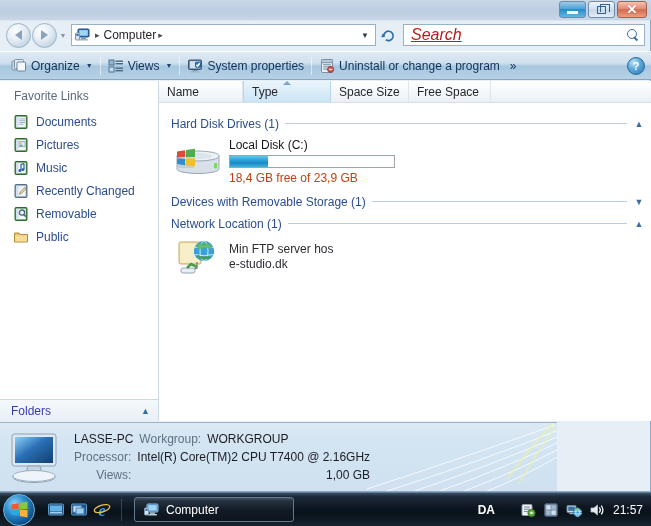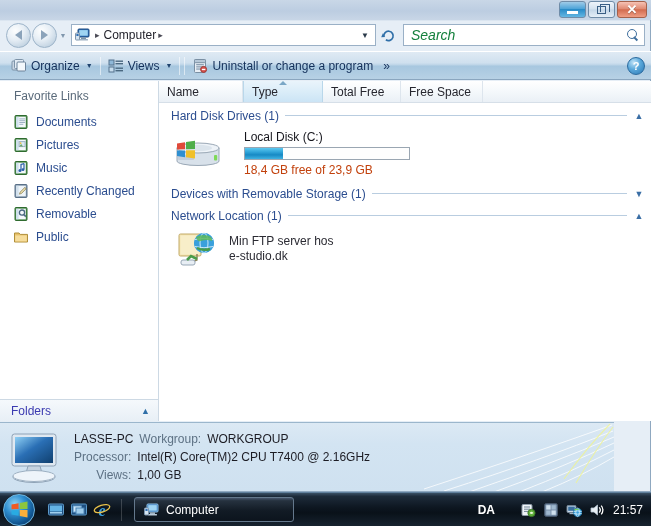--- a/index.html
+++ b/index.html
@@ -75,21 +75,21 @@
     width: 22px; height: 22px; margin-left: 1px; flex: none;
     border: 1px solid transparent;
     display: flex; align-items: center; justify-content: center;
     color: #2f6fa8; font-size: 13px; font-weight: bold;
   }
   #searchbox {
     width: 242px; height: 22px; margin-left: 4px; flex: none;
     background: #fff; border: 1px solid #9ab0c6;
     display: flex; align-items: center; padding: 0 4px 0 7px; position: relative;
   }
-  #searchbox .ph { color: #15803d; font-style: italic; font-size: 14px; flex: 1; }
+  #searchbox .ph { color: #b91c1c; font-style: italic; font-size: 16px; flex: 1; text-decoration: underline; }
   .mag { width: 13px; height: 13px; position: relative; flex: none; }
   .mag:before { content:""; position:absolute; left:0; top:0; width:8px; height:8px; border:1.6px solid #3f6f9e; border-radius:50%; }
   .mag:after { content:""; position:absolute; left:7px; top:7px; width:5px; height:1.6px; background:#3f6f9e; transform: rotate(45deg); transform-origin: left center; }
 
   
   #toolbar {
     position: absolute; left: 0; top: 51px; width: 651px; height: 29px;
     background: linear-gradient(to bottom, #dfeaf4 0%, #cfe0ee 40%, #bcd4e7 48%, #a7c7df 52%, #b7d1e5 100%);
     border-top: 1px solid #ffffff;
     border-bottom: 1px solid #8aa6bf;
@@ -152,59 +152,59 @@
     border-left: 1px solid #b9d7ea; border-right: 1px solid #b9d7ea;
   }
   .sortarrow {
     position: absolute; left: 50%; top: 0px; margin-left: -4px;
     width: 0; height: 0; border-left: 4px solid transparent; border-right: 4px solid transparent;
     border-bottom: 4px solid #7ba7c6;
   }
   .col.last { flex: 1; border-right: none; }
 
   .grouphdr {
-    display: flex; align-items: center; height: 17px; margin: 4px 6px 0 12px; gap: 6px;
+    display: flex; align-items: center; height: 17px; margin: 12px 6px 0 12px; gap: 6px;
   }
   .grouphdr .gtxt { color: #2b4d8f; font-size: 12px; white-space: nowrap; }
   .grouphdr .gline { flex: 1; height: 1px; background: #b9cde0; }
   .grouphdr .gchev { color: #3a6ea5; font-size: 9px; width: 12px; text-align: center; }
 
   .drive-row { display: flex; padding: 4px 0 0 14px; }
   .drive-ico { width: 48px; height: 42px; position: relative; flex: none; }
-  .drive-info { margin-left: 23px; padding-top: 2px; }
+  .drive-info { margin-left: 8px; padding-top: 2px; }
   .drive-name { color: #15151c; font-size: 12px; margin-bottom: 3px; }
   .drive-bar {
     width: 166px; height: 13px; background: #fefefe;
     border: 1px solid #9aa6b2; position: relative; overflow: hidden;
   }
   .drive-fill {
     height: 100%; background: linear-gradient(to bottom,#5dc8ef 0%, #2ea3d8 38%, #1789c4 62%, #3fb2e2 100%);
   }
   .drive-sub { color: #c2410c; font-size: 12px; margin-top: 3px; }
 
   .net-row { display: flex; padding: 6px 0 0 18px; }
   .net-ico { width: 44px; height: 42px; position: relative; flex: none; }
   .net-txt { margin-left: 8px; padding-top: 4px; color: #2b2b33; font-size: 12px; line-height: 15px; }
 
   
   #details {
-    position: absolute; left: 0; top: 422px; width: 614px; height: 69px;
+    position: absolute; left: 0; top: 422px; width: 557px; height: 69px;
     background: linear-gradient(to bottom, #dce9f4 0%, #d3e4f2 30%, #cfe1f0 100%);
     border-top: 1px solid #9bb6cc;
     overflow: hidden;
   }
   #details .rays { position: absolute; right: 0; top: 0; width: 200px; height: 69px; opacity: .9; }
   #pcicon { position: absolute; left: 8px; top: 8px; width: 60px; height: 54px; }
   #detgrid {
     position: absolute; left: 74px; top: 9px;
     display: grid; grid-template-columns: auto auto; column-gap: 6px; row-gap: 4px;
     font-size: 12px; align-items: baseline;
   }
   .dlabel { color: #5d7184; text-align: right; white-space: nowrap; }
-  .dvalue { color: #1c1c24; white-space: nowrap; }
+  .dvalue { color: #1c1c24; white-space: nowrap; text-align: right; }
   .dname { color: #1c1c24; }
   .firstrow { display: flex; gap: 6px; align-items: baseline; grid-column: 1 / span 2; }
 
   
   #taskbar {
     position: absolute; left: 0; top: 492px; width: 651px; height: 34px;
     background: linear-gradient(to bottom, #3a5166 0%, #1d2b3a 10%, #0d1620 45%, #091119 60%, #17232f 100%);
     border-top: 1px solid #5f7f9c;
     display: flex; align-items: center;
   }
@@ -316,20 +316,33 @@
             <rect x="7.5" y="5" width="7.5" height="1.4" fill="#4a6880"></rect>
             <rect x="7.5" y="9.5" width="7.5" height="1.4" fill="#4a6880"></rect>
             <rect x="7.5" y="12" width="7.5" height="1.4" fill="#4a6880"></rect>
           </svg>
         </span>
         <span>Views</span>
         <span class="tbcaret">▼</span>
       </div>
       <div class="tbsep"></div>
 
+      <div class="tbitem">
+        <span class="tbicon">
+          <svg width="16" height="16" viewBox="0 0 16 16">
+            <rect x="1.5" y="2" width="13" height="9.5" rx="1" fill="#5f7f9c" stroke="#3d5770"></rect>
+            <rect x="2.8" y="3.1" width="10.4" height="7.2" fill="#cfe3f3"></rect>
+            <rect x="5.5" y="12" width="5" height="1.3" fill="#7e94a8"></rect>
+            <rect x="3.5" y="13.2" width="9" height="1.4" rx=".6" fill="#9fb2c4"></rect>
+            <rect x="8.5" y="4.2" width="5" height="5" rx=".8" fill="#2f7fc4" stroke="#1d5a92"></rect>
+            <path d="M9.4 6.7 L10.6 8 L12.8 5.2" fill="none" stroke="#fff" stroke-width="1.5"></path>
+          </svg>
+        </span>
+        <span>System properties</span>
+      </div>
       <div class="tbsep"></div>
 
       <div class="tbitem">
         <span class="tbicon">
           <svg width="16" height="16" viewBox="0 0 16 16">
             <rect x="2.5" y="1.5" width="11" height="13" rx="1" fill="#e8eef5" stroke="#7a8fa3"></rect>
             <rect x="2.5" y="1.5" width="11" height="3.2" rx="1" fill="#b7c8d8" stroke="#7a8fa3"></rect>
             <rect x="4.2" y="6" width="7.6" height="1.3" fill="#8ca0b3"></rect>
             <rect x="4.2" y="8.2" width="7.6" height="1.3" fill="#8ca0b3"></rect>
             <rect x="4.2" y="10.4" width="5" height="1.3" fill="#8ca0b3"></rect>
@@ -443,26 +456,26 @@
       </div>
 
       <div id="splitv"></div>
 
       <div id="content">
 
         <div id="colhdr">
           <div class="col" style="width:84px">
             <span>Name</span>
           </div>
-          <div class="col sorted" style="width:80px">
+          <div class="col sorted" style="width:88px">
             <span class="sortarrow"></span>
             <span>Type</span>
           </div>
           <div class="col" style="width:78px">
-            <span>Total Free</span>
+            <span>Space Size</span>
           </div>
           <div class="col" style="width:82px">
             <span>Free Space</span>
           </div>
           <div class="col last"></div>
         </div>
 
         <div class="grouphdr">
           <span class="gtxt">Hard Disk Drives (1)</span>
           <span class="gline"></span>

